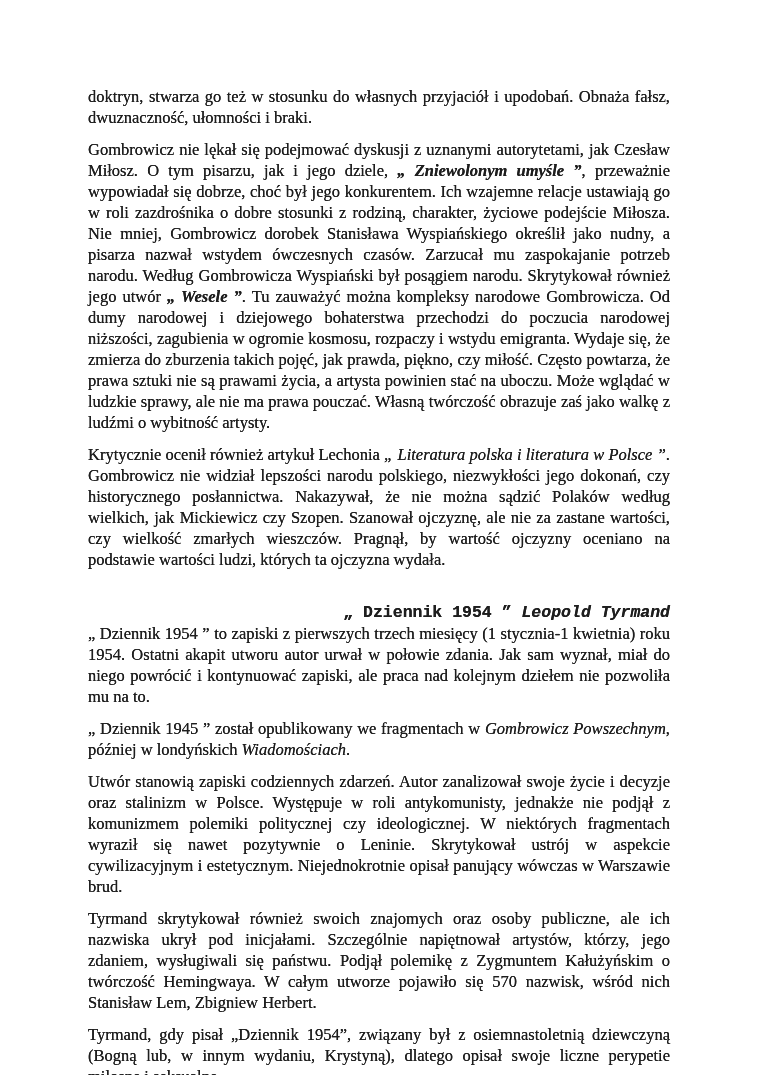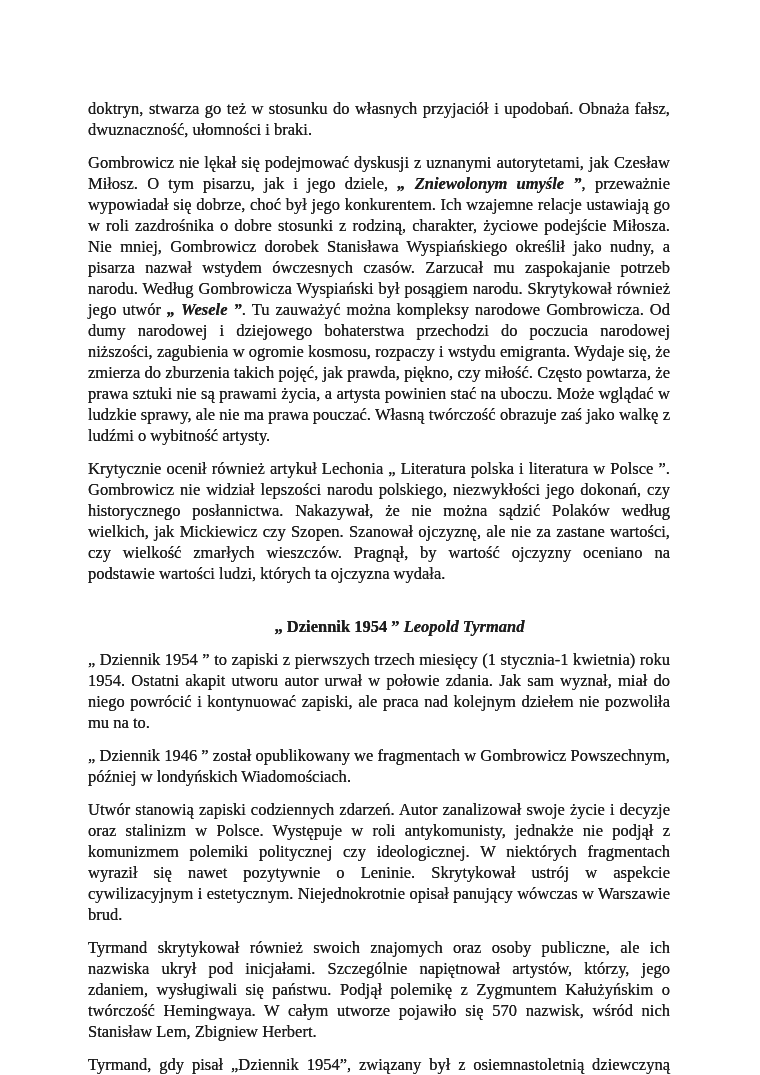--- a/index.html
+++ b/index.html
@@ -15,43 +15,44 @@
     padding: 86px 90px 0 88px;
     background: var(--page-bg, #ffffff);
     color: var(--text-color, #1e1e1e);
     font-family: "Liberation Serif", "DejaVu Serif", serif;
     font-size: 16.5px;
     line-height: 21px;
     overflow: hidden;
     text-shadow: 0 0 0.4px currentColor; 
   }
   p.body {
-    margin: 12px 0 11px 0;
+    margin: 0 0 11px 0;
     text-align: justify;
   }
   p.heading {
     margin: 32px 0 0 0;
     padding-left: 41px;
-    text-align: center;
+    text-align: right;
     font-weight: bold;
+    font-family: Liberation Mono, monospace;
   }
-  .run-italic { }
+  .run-italic { font-style: italic; }
   .run-bold { font-weight: bold; }
   .run-bolditalic { font-weight: bold; font-style: italic; }
 </style>
 </head>
 <body>
 
 <div class="page" style="--page-bg: #ffffff; --text-color: #1e1e1e;">
 
   <div>
       <p class="body"><span>doktryn, stwarza go też w stosunku do własnych przyjaciół i upodobań. Obnaża fałsz, dwuznaczność, ułomności i braki.</span></p>
       <p class="body"><span>Gombrowicz nie lękał się podejmować dyskusji z uznanymi autorytetami, jak Czesław Miłosz. O tym pisarzu, jak i jego dziele, </span><span class="run-bolditalic">„ Zniewolonym umyśle ”</span><span>, przeważnie wypowiadał się dobrze, choć był jego konkurentem. Ich wzajemne relacje ustawiają go w roli zazdrośnika o dobre stosunki z rodziną, charakter, życiowe podejście Miłosza. Nie mniej, Gombrowicz dorobek Stanisława Wyspiańskiego określił jako nudny, a pisarza nazwał wstydem ówczesnych czasów. Zarzucał mu zaspokajanie potrzeb narodu. Według Gombrowicza Wyspiański był posągiem narodu. Skrytykował również jego utwór </span><span class="run-bolditalic">„ Wesele ”</span><span>. Tu zauważyć można kompleksy narodowe Gombrowicza. Od dumy narodowej i dziejowego bohaterstwa przechodzi do poczucia narodowej niższości, zagubienia w ogromie kosmosu, rozpaczy i wstydu emigranta. Wydaje się, że zmierza do zburzenia takich pojęć, jak prawda, piękno, czy miłość. Często powtarza, że prawa sztuki nie są prawami życia, a artysta powinien stać na uboczu. Może wglądać w ludzkie sprawy, ale nie ma prawa pouczać. Własną twórczość obrazuje zaś jako walkę z ludźmi o wybitność artysty.</span></p>
       <p class="body"><span>Krytycznie ocenił również artykuł Lechonia </span><span class="run-italic">„ Literatura polska i literatura w Polsce ”</span><span>. Gombrowicz nie widział lepszości narodu polskiego, niezwykłości jego dokonań, czy historycznego posłannictwa. Nakazywał, że nie można sądzić Polaków według wielkich, jak Mickiewicz czy Szopen. Szanował ojczyznę, ale nie za zastane wartości, czy wielkość zmarłych wieszczów. Pragnął, by wartość ojczyzny oceniano na podstawie wartości ludzi, których ta ojczyzna wydała.</span></p>
       <p class="heading"><span class="run-bold">„ Dziennik 1954 ” </span><span class="run-bolditalic">Leopold Tyrmand</span></p>
       <p class="body"><span>„ Dziennik 1954 ” to zapiski z pierwszych trzech miesięcy (1 stycznia-1 kwietnia) roku 1954. Ostatni akapit utworu autor urwał w połowie zdania. Jak sam wyznał, miał do niego powrócić i kontynuować zapiski, ale praca nad kolejnym dziełem nie pozwoliła mu na to.</span></p>
-      <p class="body"><span>„ Dziennik 1946 ” został opublikowany we fragmentach w </span><span class="run-italic">Gombrowicz Powszechnym</span><span>, później w londyńskich </span><span class="run-italic">Wiadomościach</span><span>.</span></p>
+      <p class="body"><span>„ Dziennik 1945 ” został opublikowany we fragmentach w </span><span class="run-italic">Gombrowicz Powszechnym</span><span>, później w londyńskich </span><span class="run-italic">Wiadomościach</span><span>.</span></p>
       <p class="body"><span>Utwór stanowią zapiski codziennych zdarzeń. Autor zanalizował swoje życie i decyzje oraz stalinizm w Polsce. Występuje w roli antykomunisty, jednakże nie podjął z komunizmem polemiki politycznej czy ideologicznej. W niektórych fragmentach wyraził się nawet pozytywnie o Leninie. Skrytykował ustrój w aspekcie cywilizacyjnym i estetycznym. Niejednokrotnie opisał panujący wówczas w Warszawie brud.</span></p>
       <p class="body"><span>Tyrmand skrytykował również swoich znajomych oraz osoby publiczne, ale ich nazwiska ukrył pod inicjałami. Szczególnie napiętnował artystów, którzy, jego zdaniem, wysługiwali się państwu. Podjął polemikę z Zygmuntem Kałużyńskim o twórczość Hemingwaya. W całym utworze pojawiło się 570 nazwisk, wśród nich Stanisław Lem, Zbigniew Herbert.</span></p>
       <p class="body"><span>Tyrmand, gdy pisał „Dziennik 1954”, związany był z osiemnastoletnią dziewczyną (Bogną lub, w innym wydaniu, Krystyną), dlatego opisał swoje liczne perypetie miłosne i seksualne.</span></p>
     </div>
 
 </div>
 
 </body></html>

